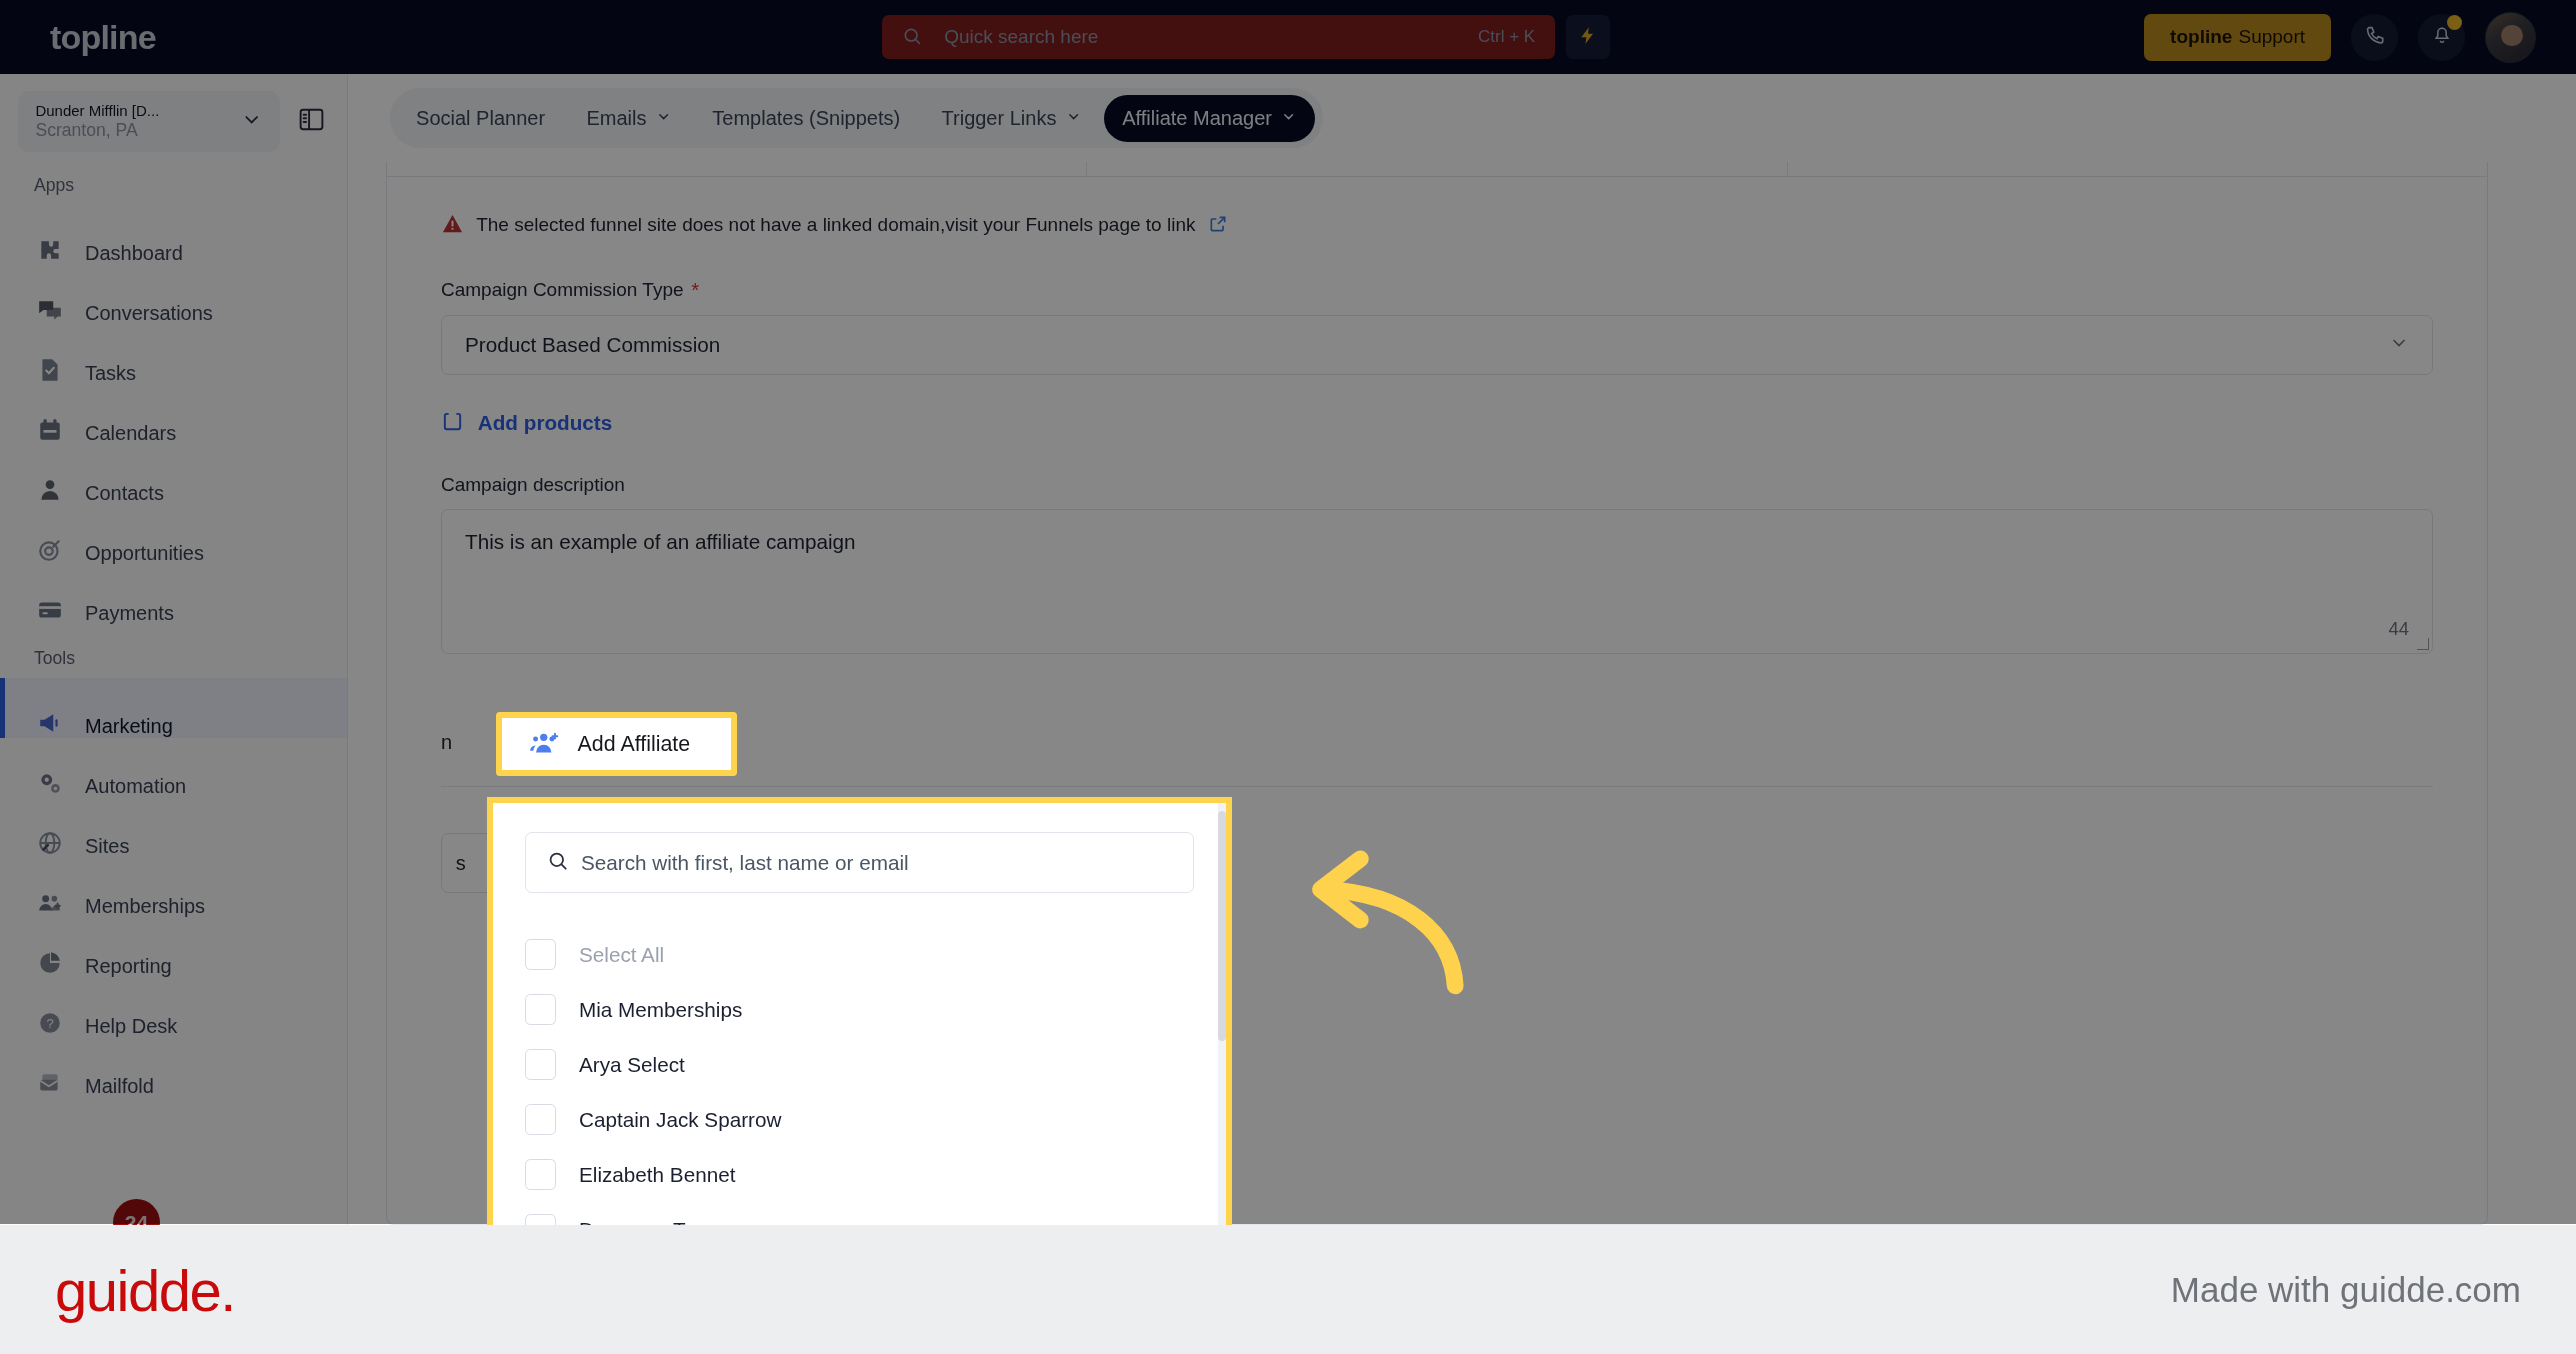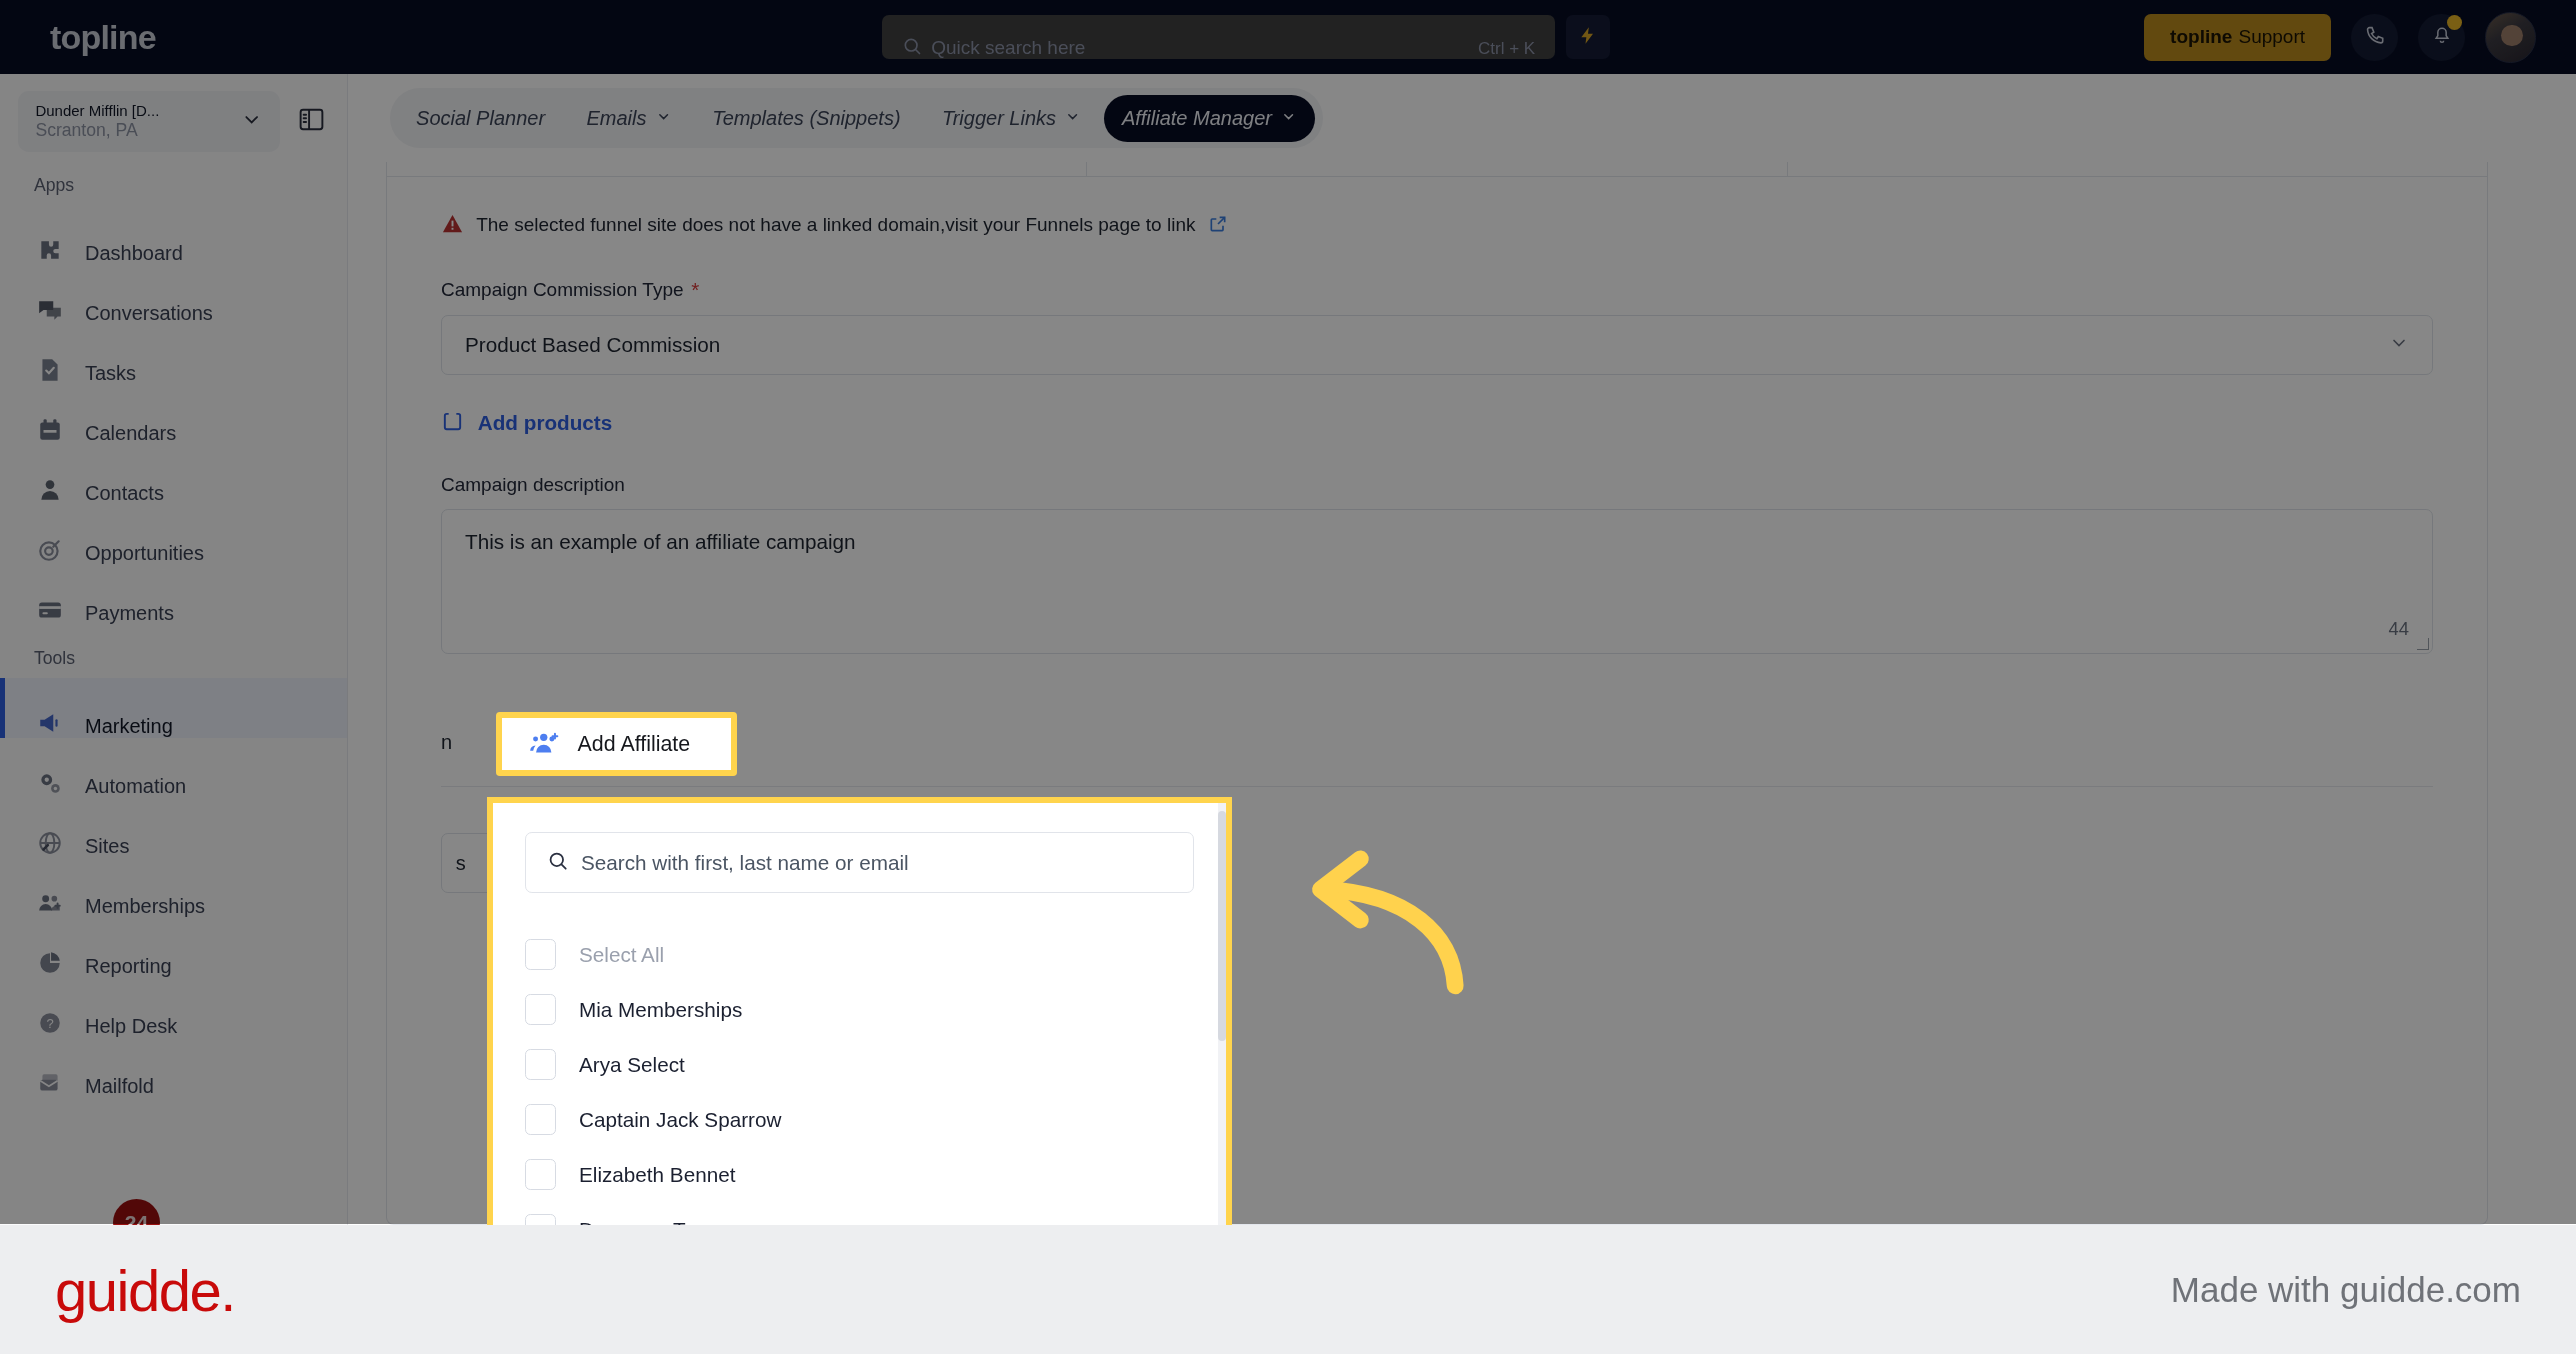--- a/index.html
+++ b/index.html
@@ -17,22 +17,22 @@
   .topbar {
     position:absolute; top:0; left:0; right:0; height:74px;
     background:#070d23; display:flex; align-items:center;
   }
   .logo-wrap { width:348px; display:flex; align-items:center; padding-left:50px; }
   .logo-text {
     font-size:34px; font-weight:700; color:#c9ccd6; letter-spacing:-0.8px;
   }
   .search-zone { flex:1; display:flex; justify-content:center; align-items:center; gap:10.7px; }
   .search-box {
-    width:673px; height:44px; background:#404040; border-radius:6.9px;
-    display:flex; align-items:flex-end; padding:0 20px; gap:9px;
+    width:673px; height:44px; background:#7f1d1d; border-radius:6.9px;
+    display:flex; align-items:center; padding:0 20px; gap:22px;
   }
   .search-box .ph { flex:1; color:#8d93a8; font-size:19px; }
   .search-box .kbd { color:#8d93a8; font-size:17px; }
   .bolt-btn {
     width:44px; height:44px; background:#151c35; border-radius:6.9px;
     display:flex; align-items:center; justify-content:center;
   }
   .right-zone { display:flex; align-items:center; gap:20px; padding-right:40px; }
   .support-btn {
     background:#b98a1e; color:#1b1405; height:47px; border-radius:6.9px;
@@ -93,21 +93,21 @@
     font-weight:700; line-height:1;
   }
 
   
   .subnav {
     position:absolute; top:74px; left:348px; right:0; height:88px;
     background:#fff; display:flex; align-items:center; padding-left:42px;
   }
   .subnav-pill {
     background:#f2f3f6; border-radius:31px; height:60px;
-    display:flex; align-items:center; padding:0 7.7px; gap:4.6px;font-style:italic;
+    display:flex; align-items:center; padding:0 7.7px; gap:4.6px;
   }
   .tab {
     display:flex; align-items:center; gap:9.2px; padding:0 18.4px; height:47px;
     font-size:20px; color:#3c4457; border-radius:26px;
   }
   .tab.active { background:#070d23; color:#eef0f6; }
 
   
   .main {
     position:absolute; top:162px; left:348px; right:0; bottom:0;

